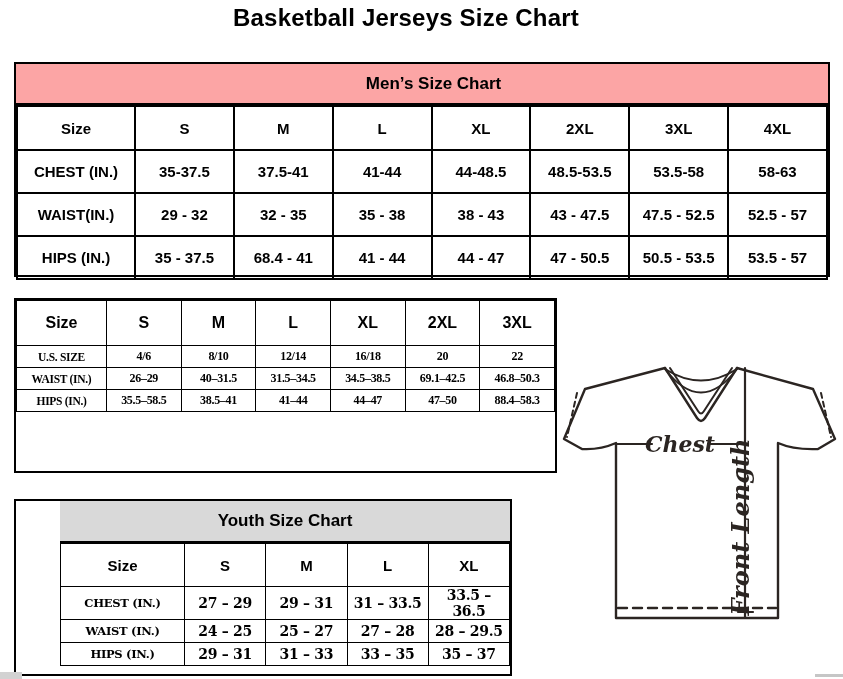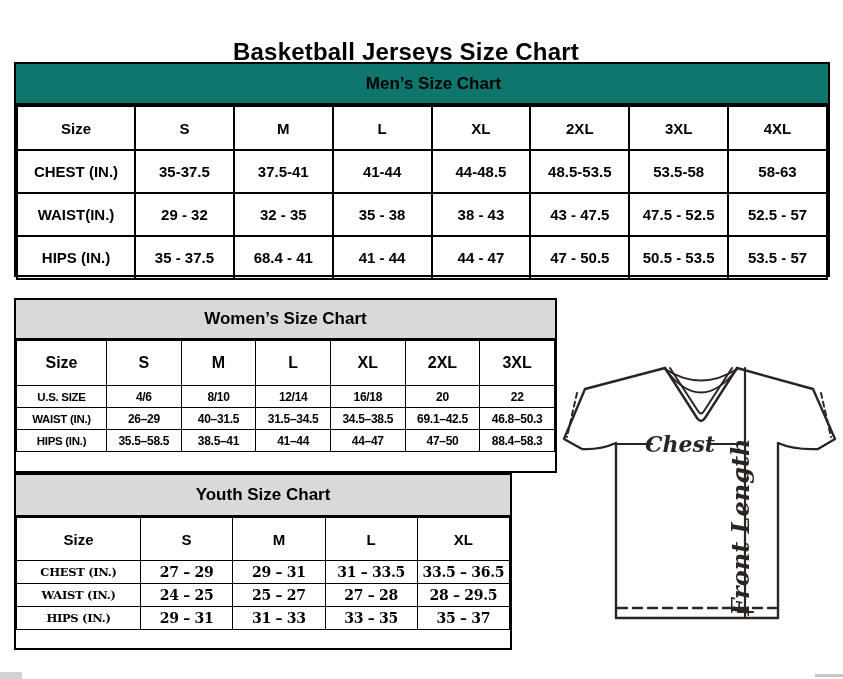--- a/index.html
+++ b/index.html
@@ -2,21 +2,21 @@
 <html><head>
 <meta charset="utf-8">
 <style>
   html,body{margin:0;padding:0;}
   body{
     width:843px;height:679px;position:relative;background:#ffffff;
     font-family:"Liberation Sans", sans-serif;color:#000;overflow:hidden;
   }
   .page-title{
     position:absolute;top:4px;left:0;width:812px;text-align:center;
-    font-size:24px;font-weight:bold;letter-spacing:0.2px;margin-top:34px;
+    font-size:24px;font-weight:bold;letter-spacing:0.2px;
   }
   .chart{position:absolute;border:2px solid #000;box-sizing:border-box;background:#fff;}
   .chart-title{
     background:#d9d9d9;border-bottom:2px solid #000;display:flex;
     align-items:center;justify-content:center;font-weight:bold;font-size:17px;
   }
   table{border-collapse:collapse;width:100%;table-layout:fixed;}
   th,td{border:1px solid #000;text-align:center;vertical-align:middle;padding:0;font-weight:bold;}
   
   #mens{left:14px;top:62px;width:816px;height:215px;}
@@ -25,26 +25,26 @@
   #mens thead tr{height:44px;}
   #mens tbody tr{height:43px;}
   #mens thead th:first-child{width:116px;}
   
   #womens{left:14px;top:298px;width:543px;height:175px;}
   #womens .chart-title{height:38px;}
   #womens thead tr{height:45px;}
   #womens thead th{font-size:16px;}
   #womens tbody tr{height:22px;}
   #womens tbody th,#womens tbody td{
-    font-family:Liberation Sans, sans-serif;font-size:12px;letter-spacing:-0.3px;
+    font-family:Liberation Serif, serif;font-size:12px;letter-spacing:-0.3px;
   }
   #womens tbody th{font-size:11.5px;}
   #womens thead th:first-child{width:89px;}
   
-  #youth{left:14px;top:473px;width:498px;height:177px;}
+  #youth{left:14px;top:499px;width:498px;height:177px;padding-left:44px;}
   #youth .chart-title{height:40px;}
   #youth thead tr{height:43px;}
   #youth thead th{font-size:15px;}
   #youth tbody tr{height:23px;}
   #youth tbody th,#youth tbody td{
     font-family:"DejaVu Serif", serif;font-size:14px;letter-spacing:-0.3px;
   }
   #youth tbody th{font-size:11.5px;}
   #youth thead th:first-child{width:123px;}
   
@@ -55,21 +55,21 @@
   
   .sb-left{position:absolute;left:0;top:672px;width:22px;height:7px;background:#d2d2d2;}
   .sb-right{position:absolute;left:815px;top:674px;width:28px;height:3px;background:#c6c6c6;}
 </style>
 </head>
 <body>
 
 <div class="page-title">Basketball Jerseys Size Chart</div>
 
 <div class="chart" id="mens">
-  <div class="chart-title" style="background: #0f766e; padding-left: 23px;">Men’s Size Chart</div>
+  <div class="chart-title" style="background: #fca5a5; padding-left: 23px;">Men’s Size Chart</div>
   <table>
     <thead>
         <tr>
           <th>Size</th>
           <th>S</th>
           <th>M</th>
           <th>L</th>
           <th>XL</th>
           <th>2XL</th>
           <th>3XL</th>
@@ -105,21 +105,20 @@
           <td>44 - 47</td>
           <td>47 - 50.5</td>
           <td>50.5 - 53.5</td>
           <td>53.5 - 57</td>
         </tr>
       </tbody>
   </table>
 </div>
 
 <div class="chart" id="womens">
-  <div class="chart-title" style="background: rgb(217, 217, 217);">Women’s Size Chart</div>
   <table>
     <thead>
         <tr>
           <th>Size</th>
           <th>S</th>
           <th>M</th>
           <th>L</th>
           <th>XL</th>
           <th>2XL</th>
           <th>3XL</th>

